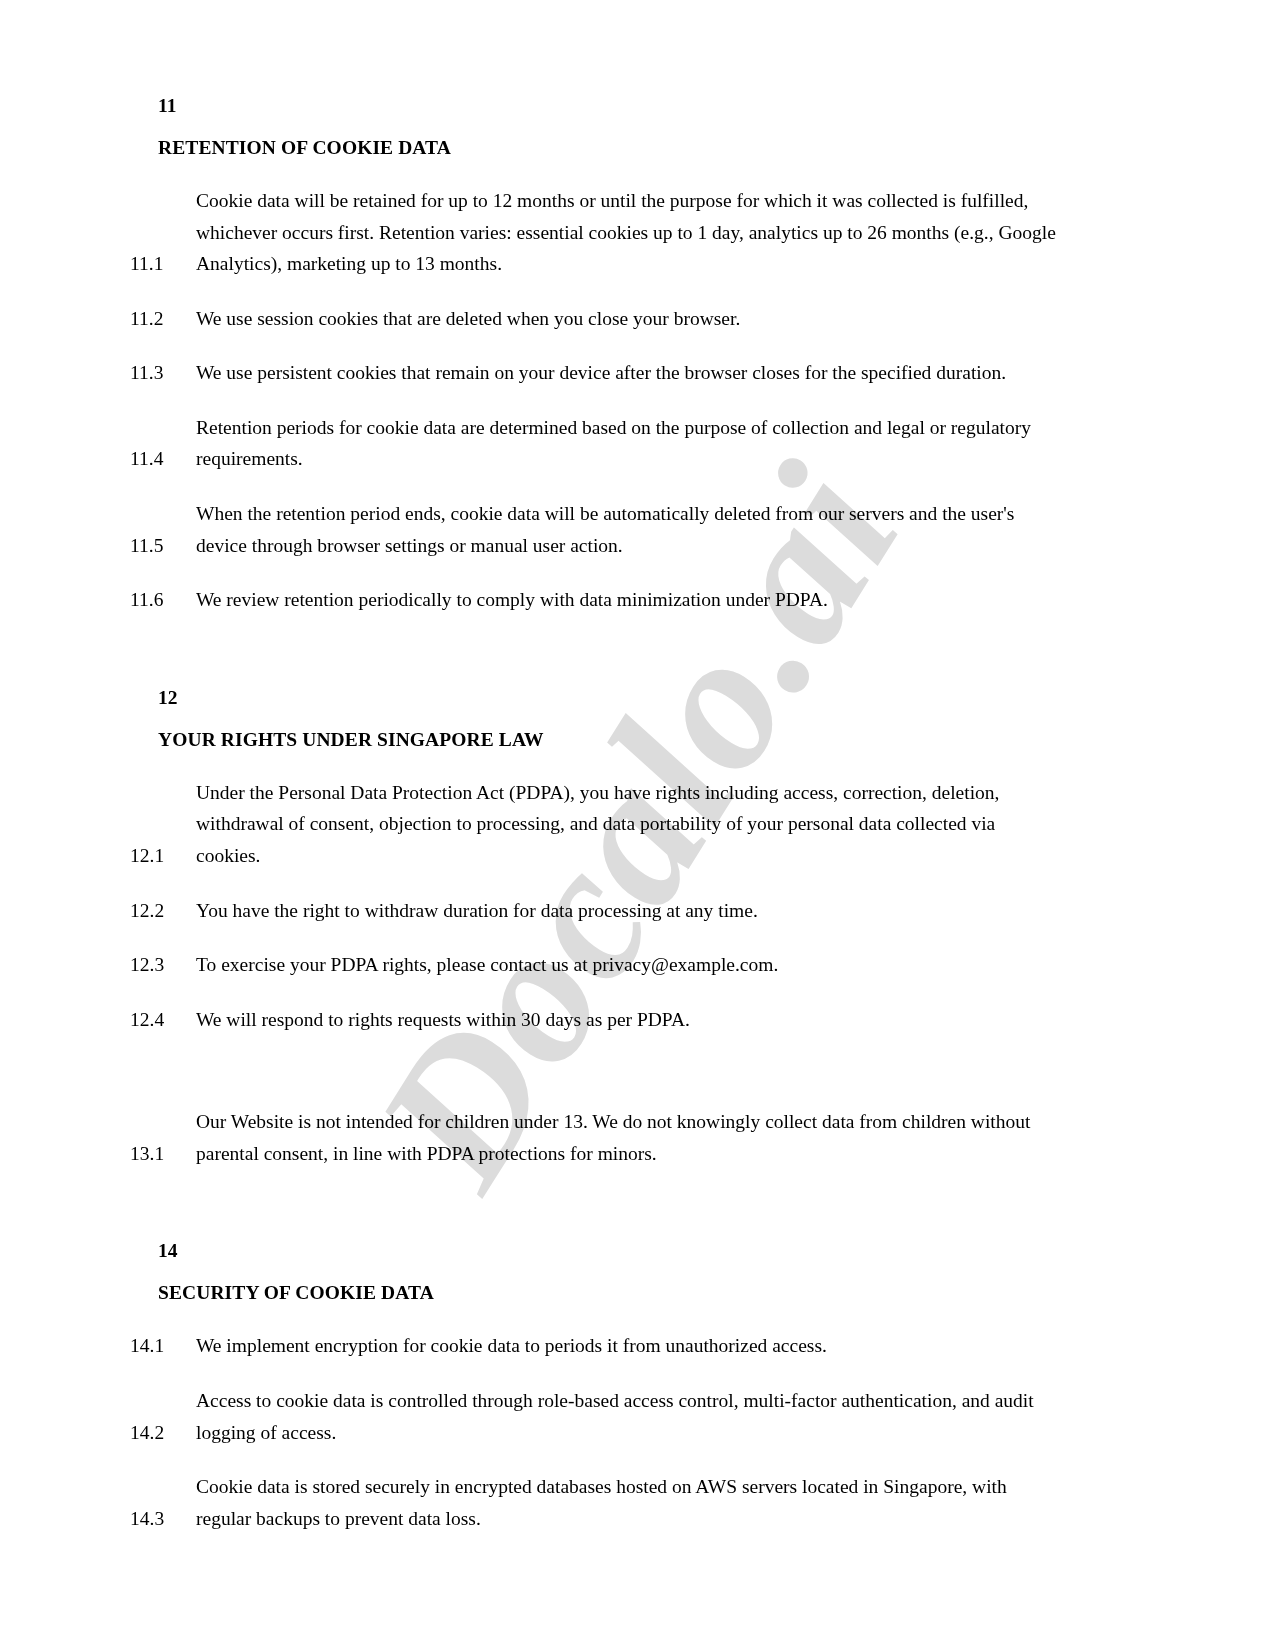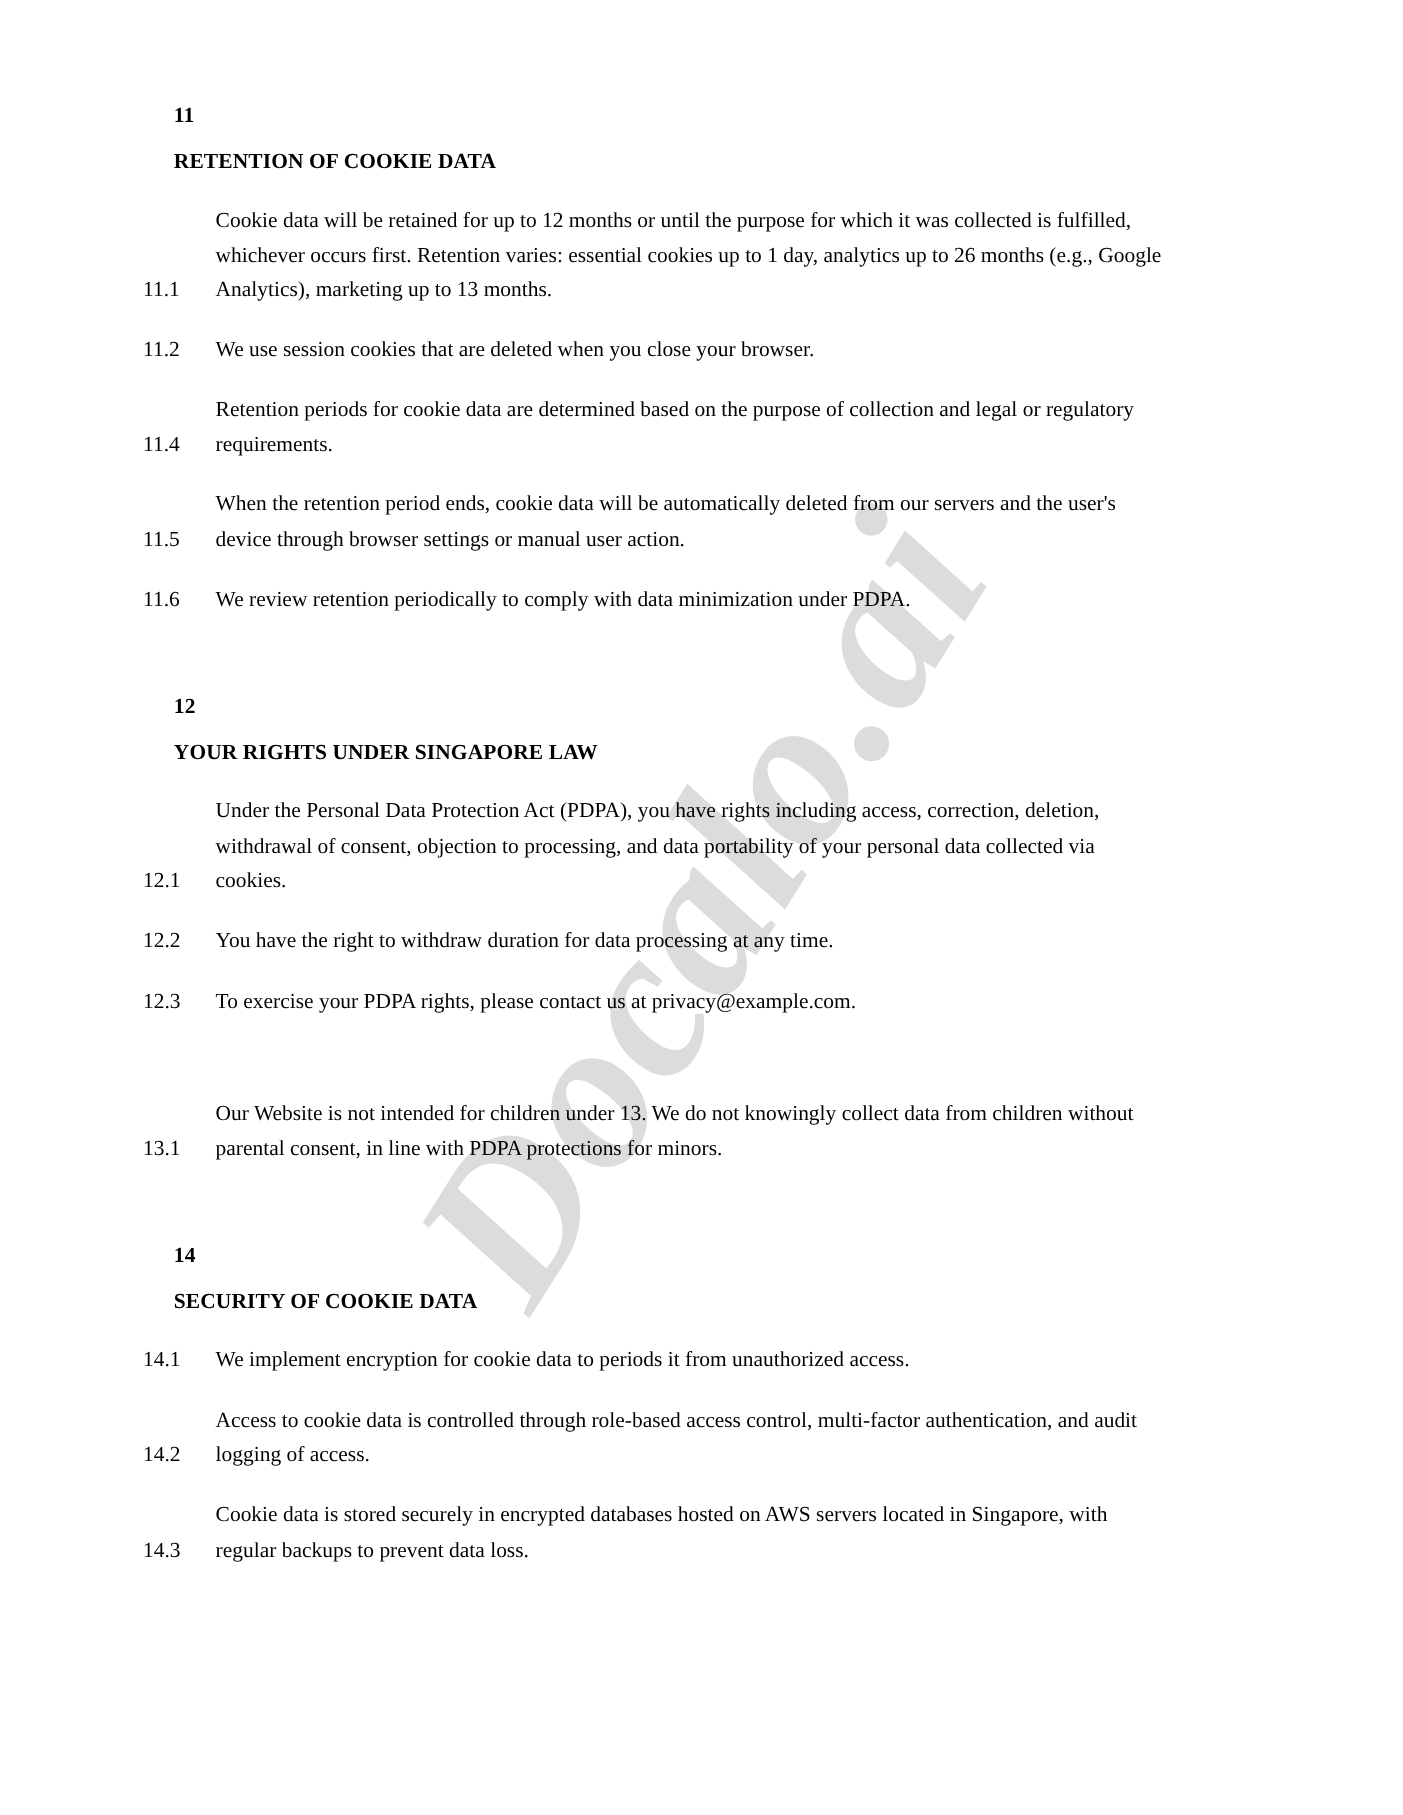--- a/index.html
+++ b/index.html
@@ -116,20 +116,24 @@
       </div>
       <div class="clause">
         <span class="num">11.1</span>
         <span class="body">Cookie data will be retained for up to 12 months or until the purpose for which it was collected is fulfilled, whichever occurs first. Retention varies: essential cookies up to 1 day, analytics up to 26 months (e.g., Google Analytics), marketing up to 13 months.</span>
       </div>
       <div class="clause">
         <span class="num">11.2</span>
         <span class="body">We use session cookies that are deleted when you close your browser.</span>
       </div>
       <div class="clause">
+        <span class="num">11.3</span>
+        <span class="body">We use persistent cookies that remain on your device after the browser closes for the specified duration.</span>
+      </div>
+      <div class="clause">
         <span class="num">11.4</span>
         <span class="body">Retention periods for cookie data are determined based on the purpose of collection and legal or regulatory requirements.</span>
       </div>
       <div class="clause">
         <span class="num">11.5</span>
         <span class="body">When the retention period ends, cookie data will be automatically deleted from our servers and the user's device through browser settings or manual user action.</span>
       </div>
       <div class="clause">
         <span class="num">11.6</span>
         <span class="body">We review retention periodically to comply with data minimization under PDPA.</span>
@@ -148,20 +152,24 @@
         <span class="body">Under the Personal Data Protection Act (PDPA), you have rights including access, correction, deletion, withdrawal of consent, objection to processing, and data portability of your personal data collected via cookies.</span>
       </div>
       <div class="clause">
         <span class="num">12.2</span>
         <span class="body">You have the right to withdraw duration for data processing at any time.</span>
       </div>
       <div class="clause">
         <span class="num">12.3</span>
         <span class="body">To exercise your PDPA rights, please contact us at privacy@example.com.</span>
       </div>
+      <div class="clause">
+        <span class="num">12.4</span>
+        <span class="body">We will respond to rights requests within 30 days as per PDPA.</span>
+      </div>
     </div>
 
     <div class="section-gap"></div>
 
     <div class="section-block">
       <div class="clause">
         <span class="num">13.1</span>
         <span class="body">Our Website is not intended for children under 13. We do not knowingly collect data from children without parental consent, in line with PDPA protections for minors.</span>
       </div>
     </div>

